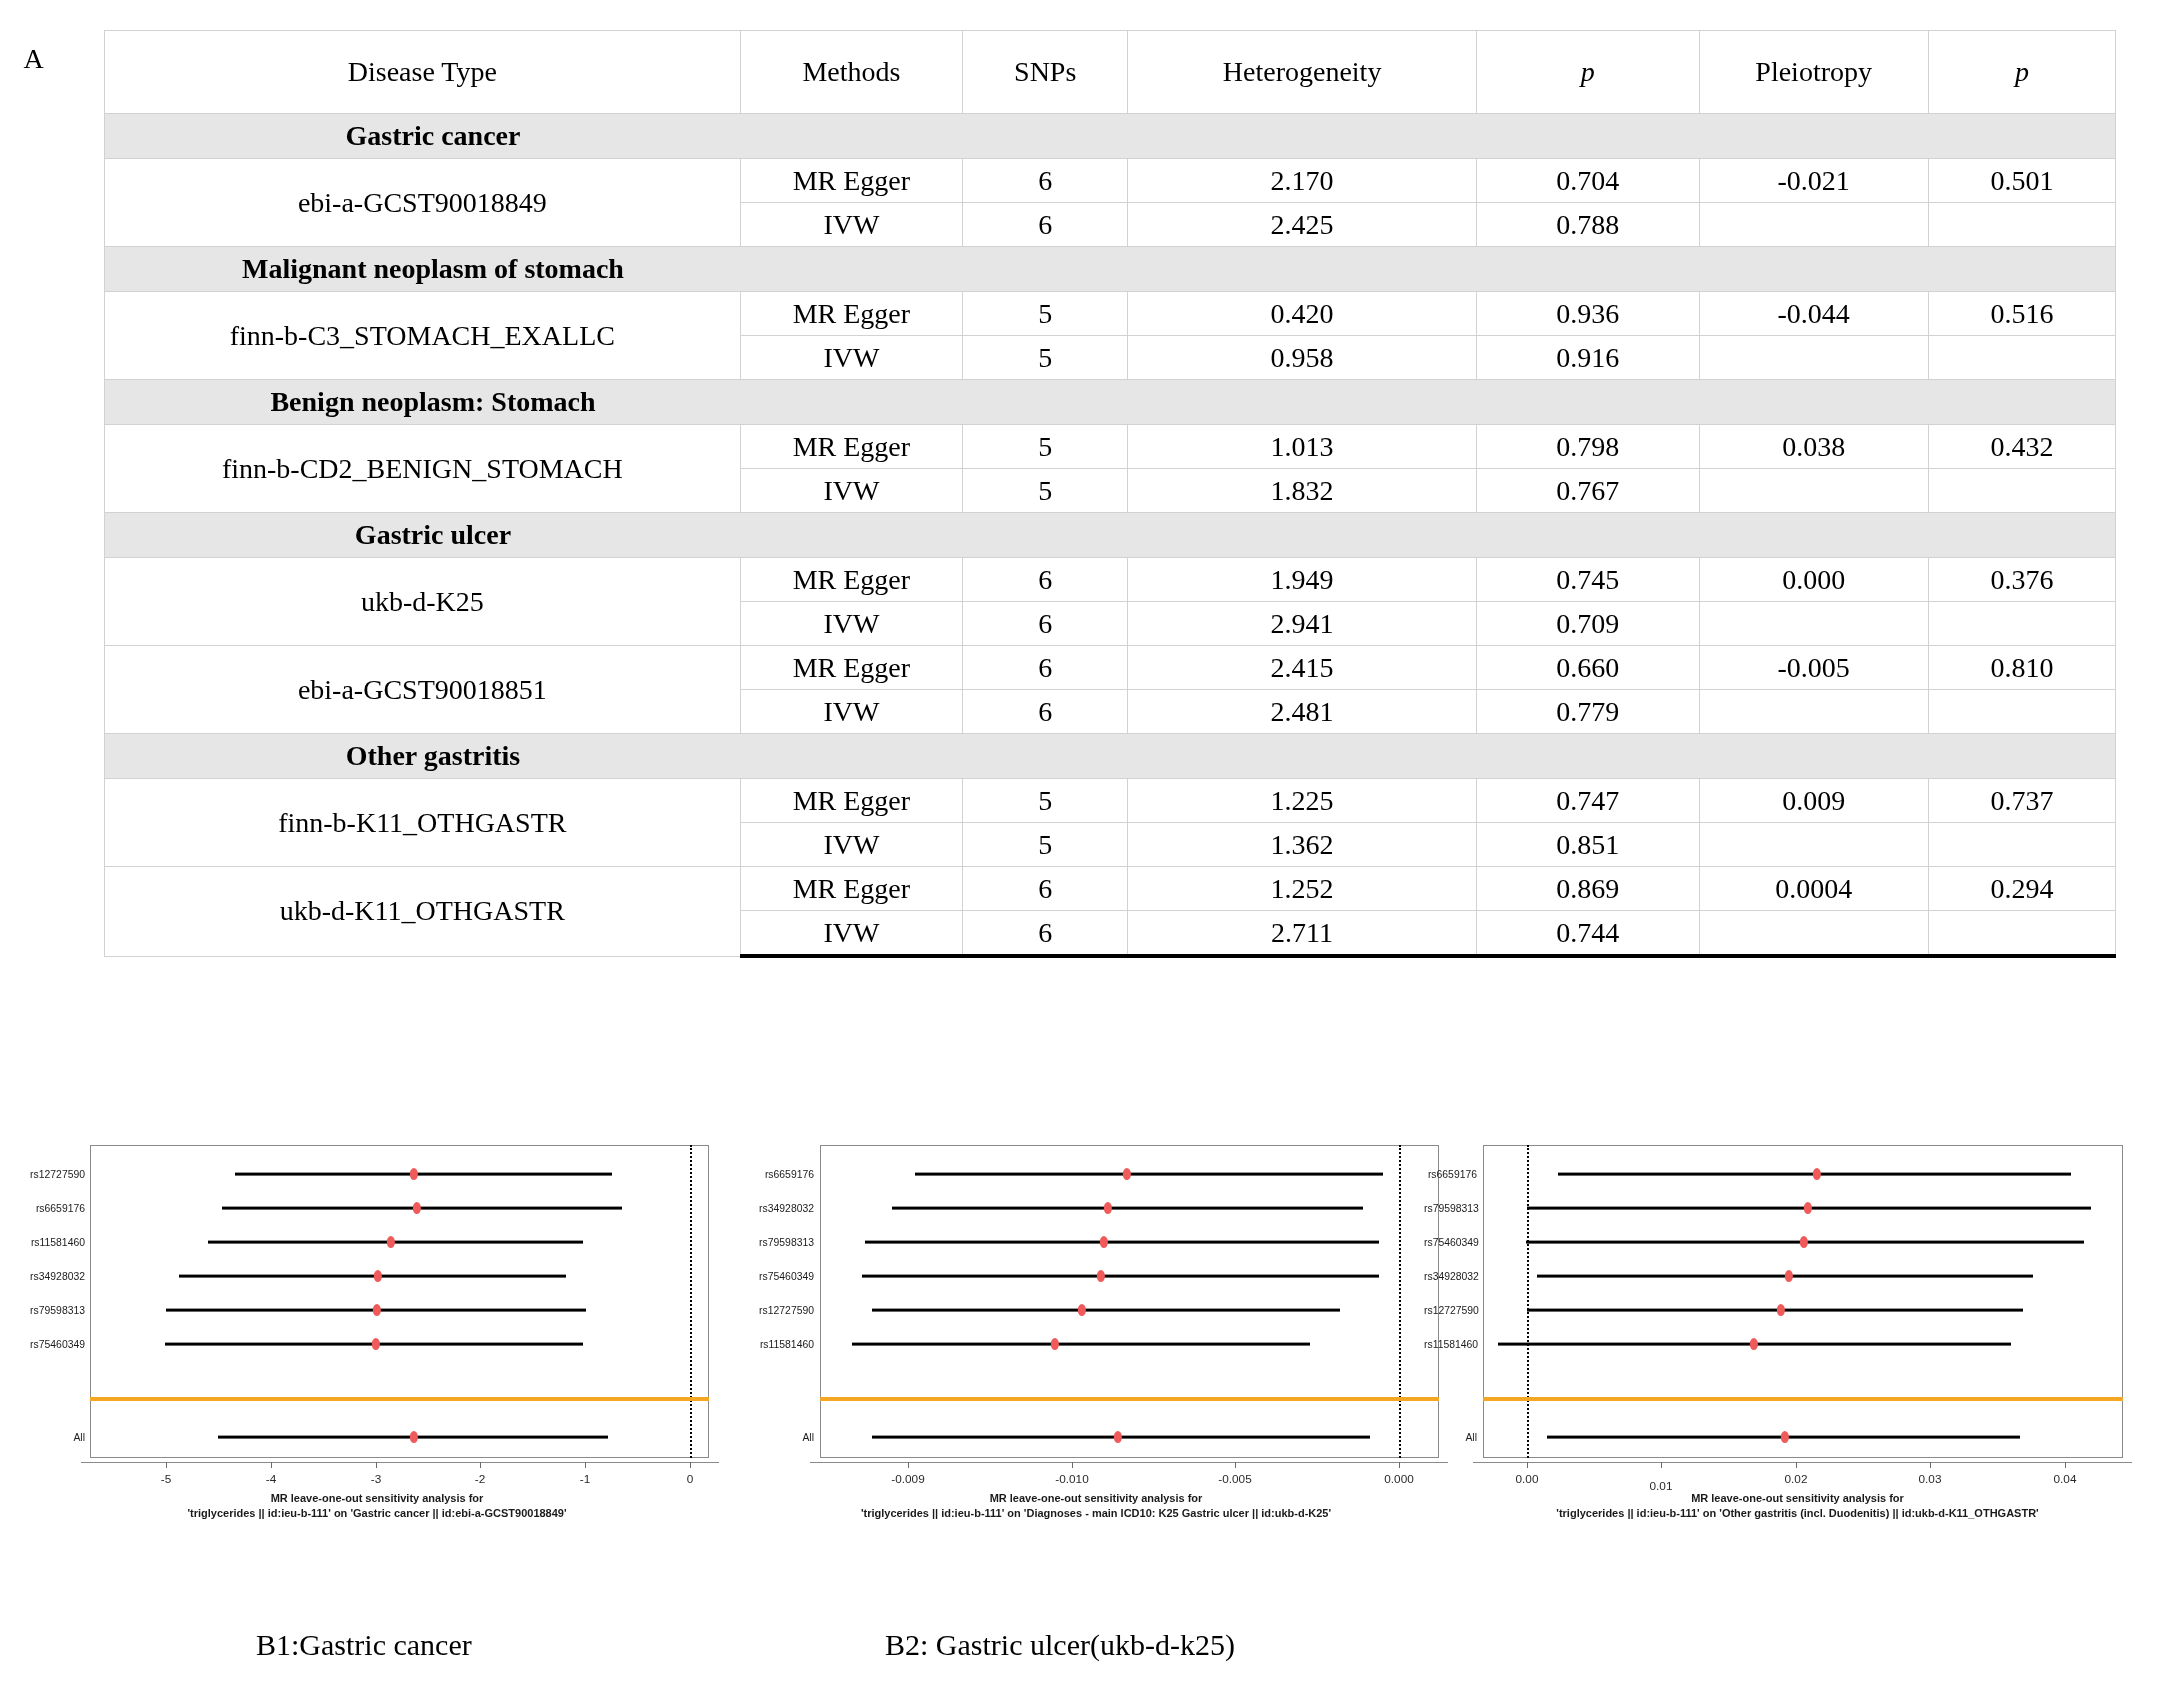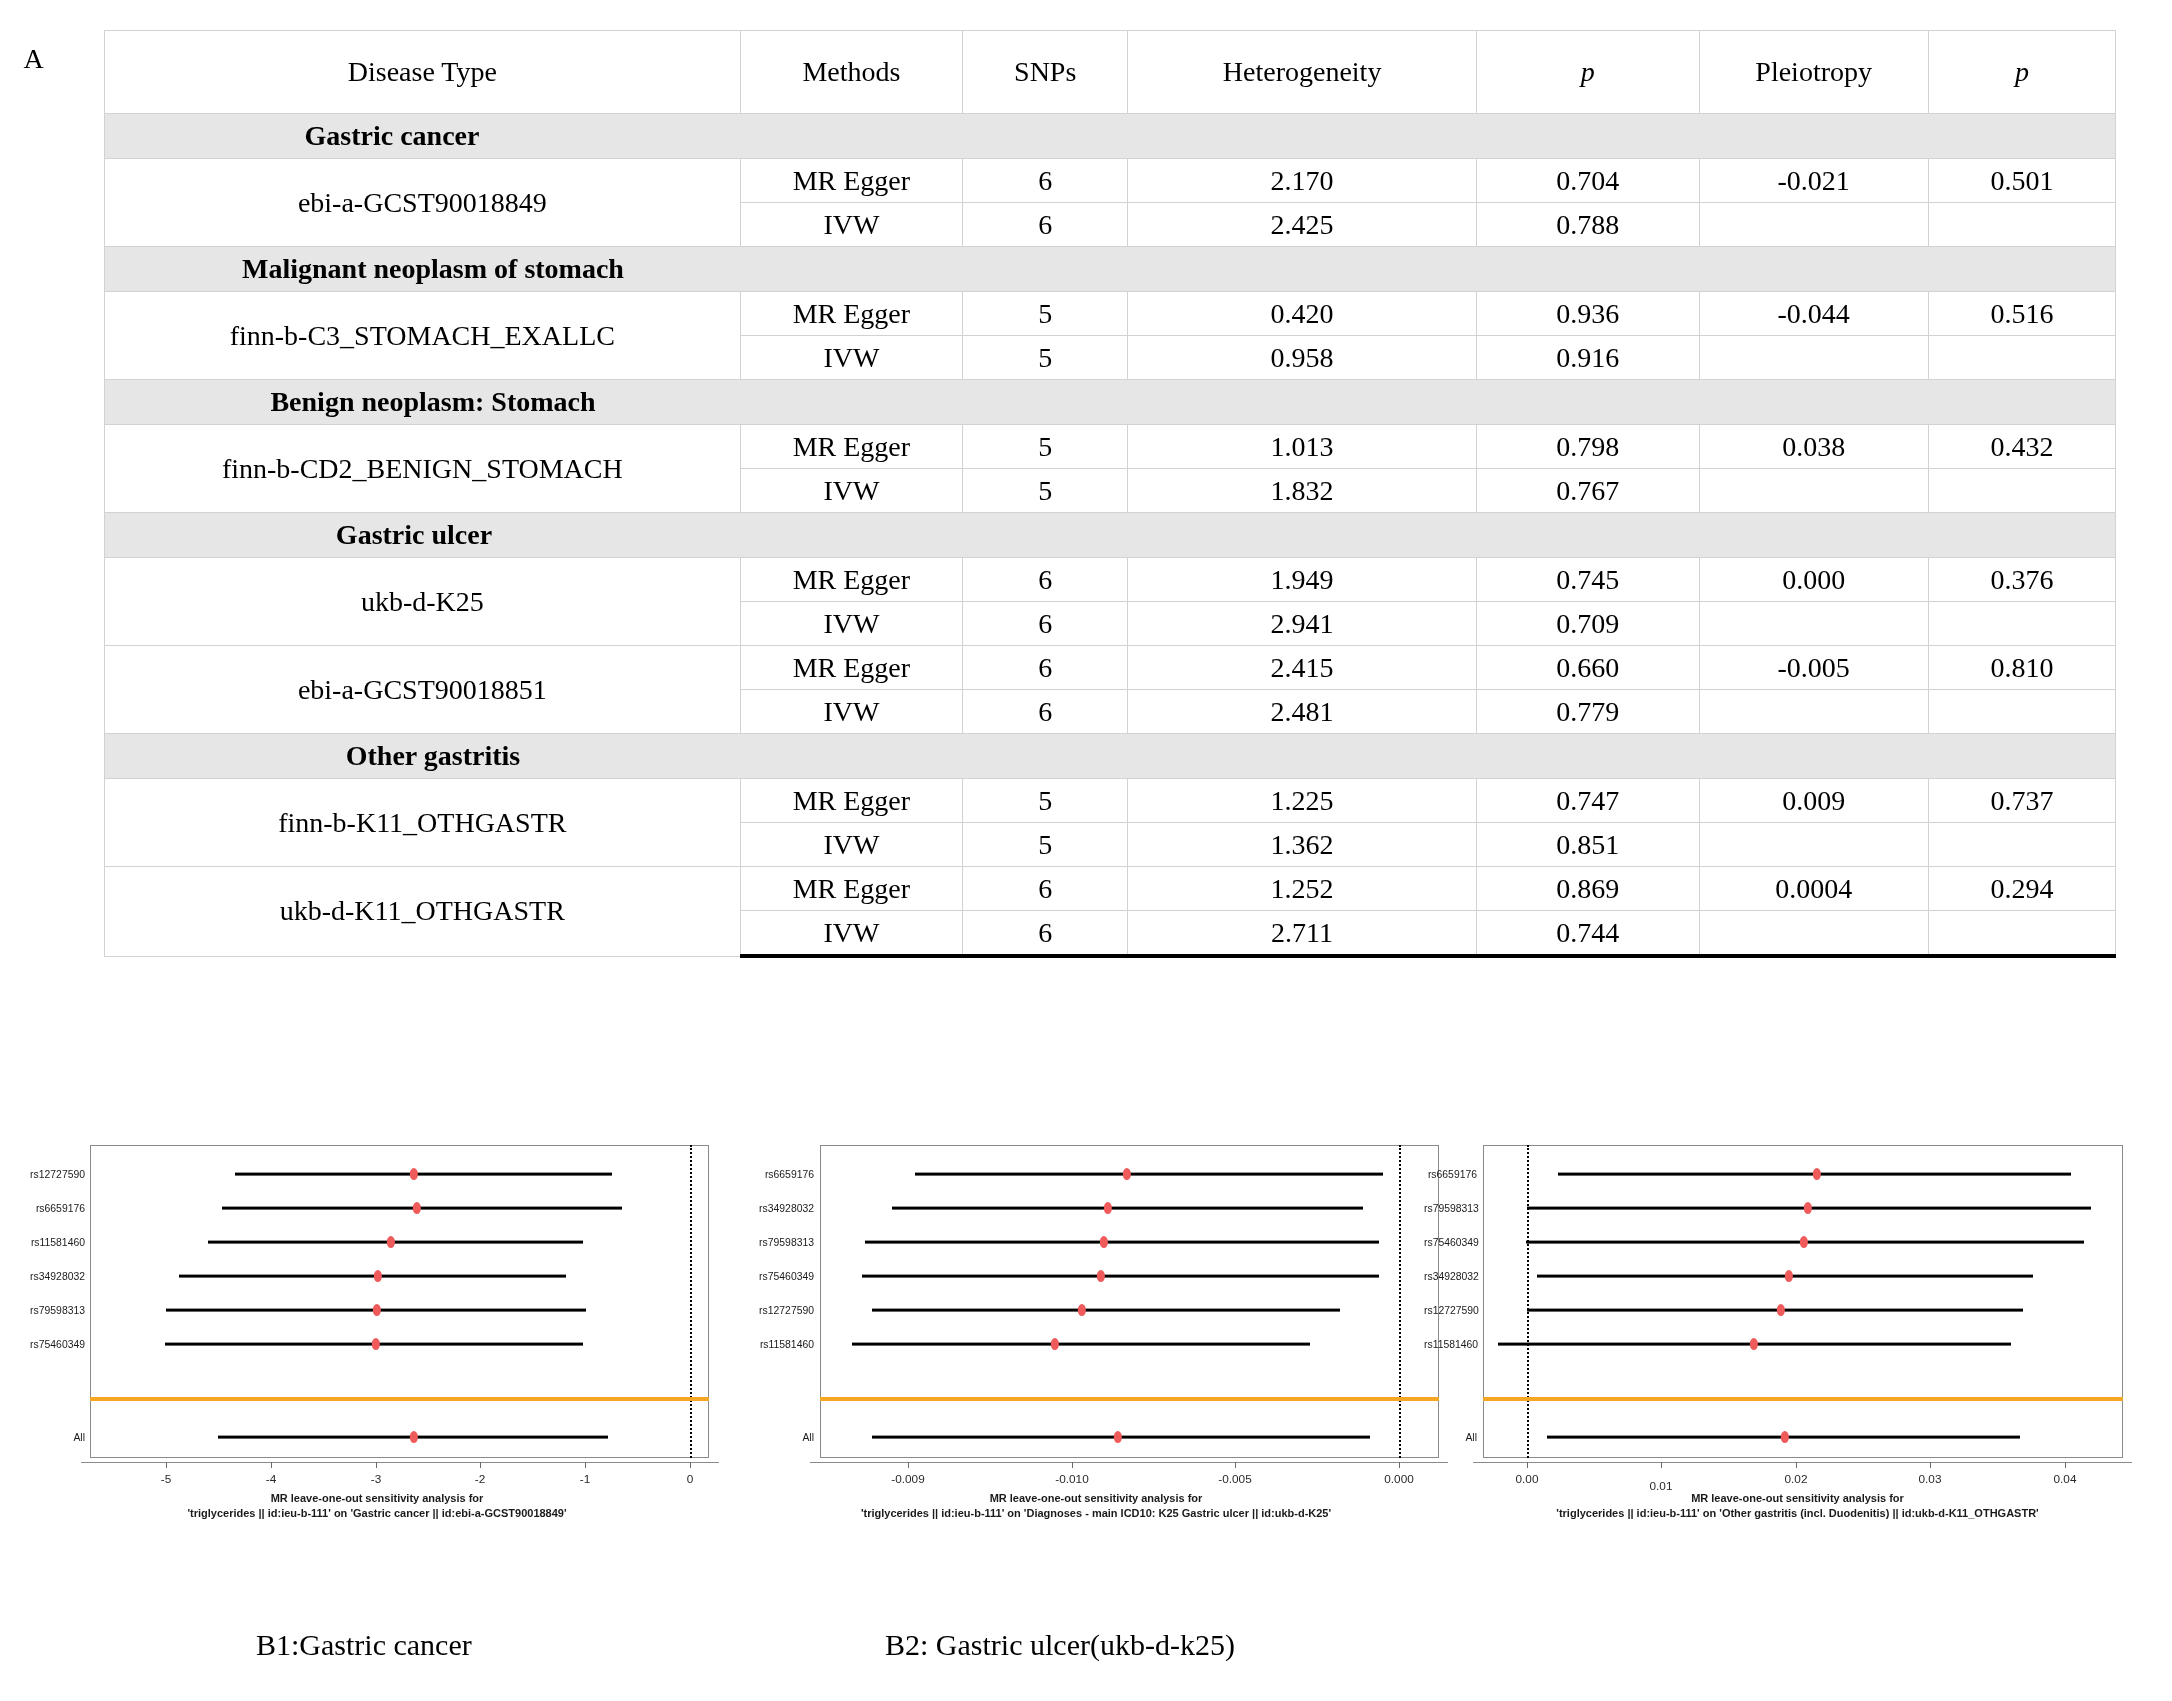--- a/index.html
+++ b/index.html
@@ -165,21 +165,21 @@
           <th>Methods</th>
           <th>SNPs</th>
           <th>Heterogeneity</th>
           <th class="ital-p">p</th>
           <th>Pleiotropy</th>
           <th class="ital-p">p</th>
         </tr>
     </thead>
     <tbody id="tbody">
         <tr class="grouprow">
-          <td class="gtitle" colspan="7" style="text-align: left; ">
+          <td class="gtitle" colspan="7" style="text-align: left; padding-left: 41px;">
             <div style="width: 574px; text-align: center;">Gastric cancer</div>
           </td>
         </tr>
         <tr class="datarow">
           <td class="diseasecell" rowspan="2">ebi-a-GCST90018849</td>
           <td>MR Egger</td>
           <td>6</td>
           <td>2.170</td>
           <td>0.704</td>
           <td>-0.021</td>
@@ -231,21 +231,21 @@
         </tr>
         <tr class="datarow">
           <td>IVW</td>
           <td>5</td>
           <td>1.832</td>
           <td>0.767</td>
           <td></td>
           <td></td>
         </tr>
         <tr class="grouprow">
-          <td class="gtitle" colspan="7" style="text-align: left; padding-left: 22px;">
+          <td class="gtitle" colspan="7" style="text-align: left; padding-left: 41px;">
             <div style="width: 574px; text-align: center;">Gastric ulcer</div>
           </td>
         </tr>
         <tr class="datarow">
           <td class="diseasecell" rowspan="2">ukb-d-K25</td>
           <td>MR Egger</td>
           <td>6</td>
           <td>1.949</td>
           <td>0.745</td>
           <td>0.000</td>

